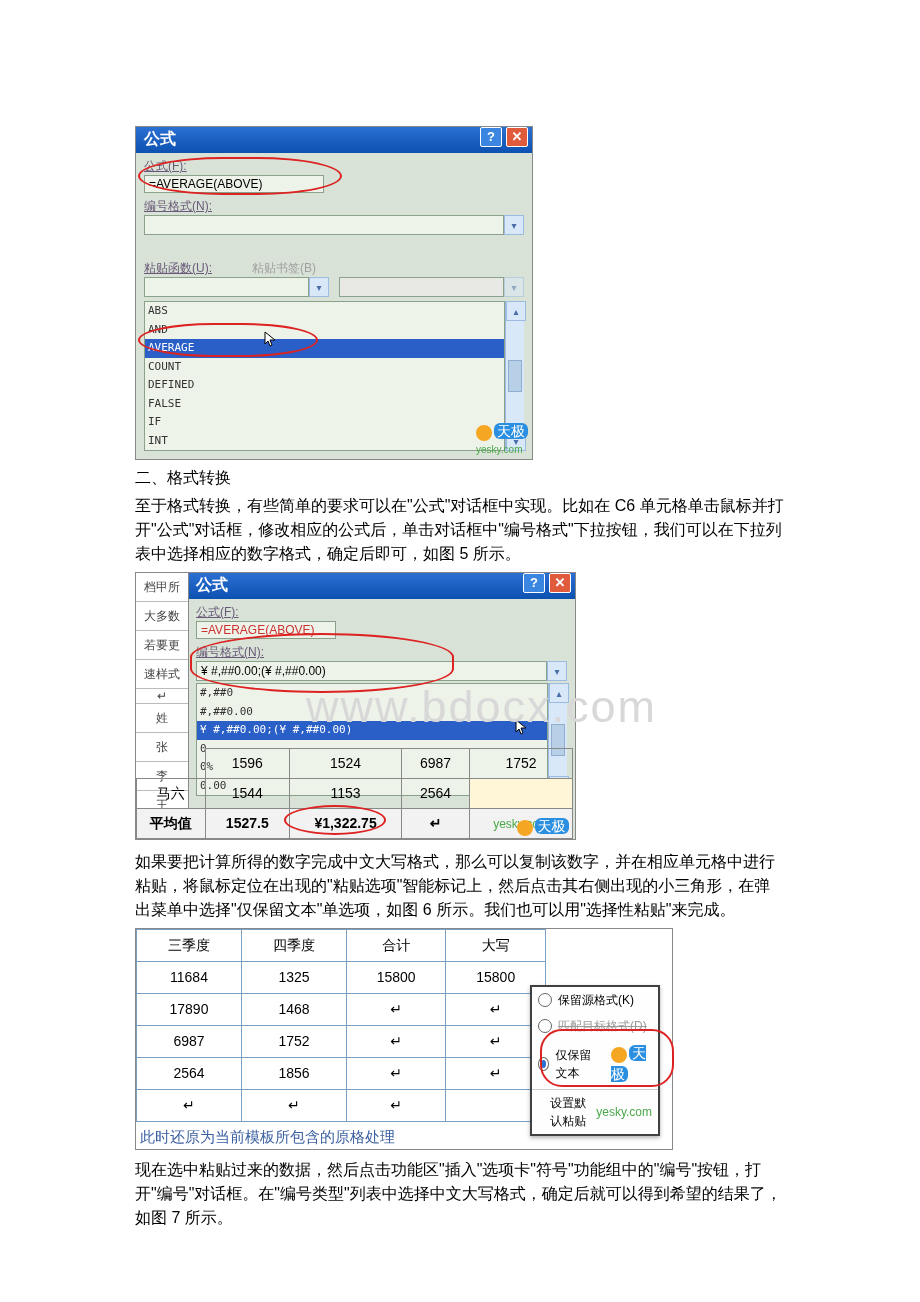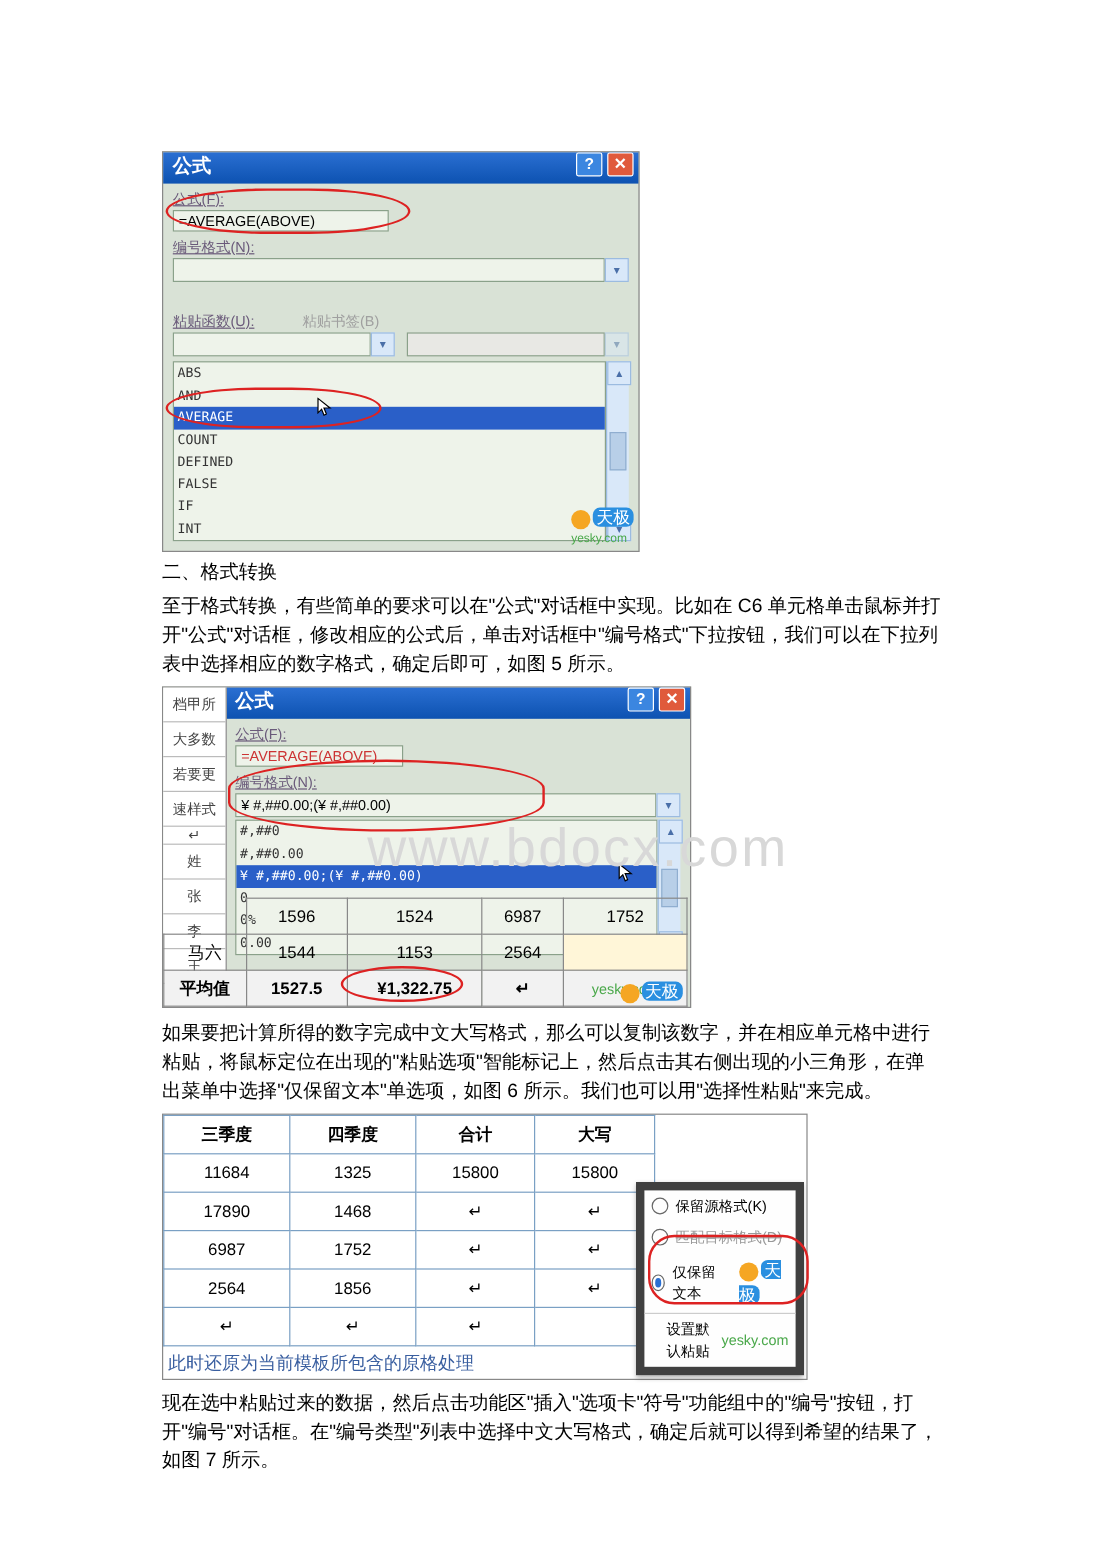--- a/index.html
+++ b/index.html
@@ -40,22 +40,22 @@
 .bigwm{position:absolute;font-size:45px;color:#d8d8d8;letter-spacing:2px;font-family:Arial,sans-serif}
 .bottable{width:437px;border-collapse:collapse;font-size:14px}
 .bottable td{border:1px solid #888;padding:4px 8px;text-align:center}
 .bottable .hdr{background:#f2f2f2;font-weight:bold}
 .curv{position:absolute;border:2px solid #d22;border-radius:50%/40%}
 
 
 .ss3{width:538px;background:#fff}
 .tbl3{border-collapse:collapse;font-size:14px}
 .tbl3 td,.tbl3 th{border:1px solid #7aa0c4;padding:5px 8px;text-align:center}
-.tbl3 th{font-weight:bold}
-.paste-menu{position:absolute;right:2px;top:56px;width:126px;background:#fefefe;border:7px solid #404040;box-shadow:0 2px 4px rgba(0,0,0,.3);font-size:12px}
+.tbl3 th{font-weight:normal}
+.paste-menu{position:absolute;right:12px;top:56px;width:126px;background:#fefefe;border:2px solid #404040;box-shadow:0 2px 4px rgba(0,0,0,.3);font-size:12px}
 .paste-menu .pi{display:flex;align-items:center;padding:4px 6px;gap:6px}
 .radio{width:12px;height:12px;border:1px solid #666;border-radius:50%;display:inline-block;position:relative}
 .radio.on::after{content:"";position:absolute;inset:2px;background:#2a6fd2;border-radius:50%}
 .paste-icon{width:20px;height:16px;background:#f7e9a8;border:1px solid #b7a060;display:inline-flex;align-items:center;justify-content:center;font-size:10px}
 .ring{border:2px solid #d22;border-radius:22px;position:absolute}
 .cm{font-family:tahoma,sans-serif;font-size:12px}
 </style>
 </head>
 <body>
 

